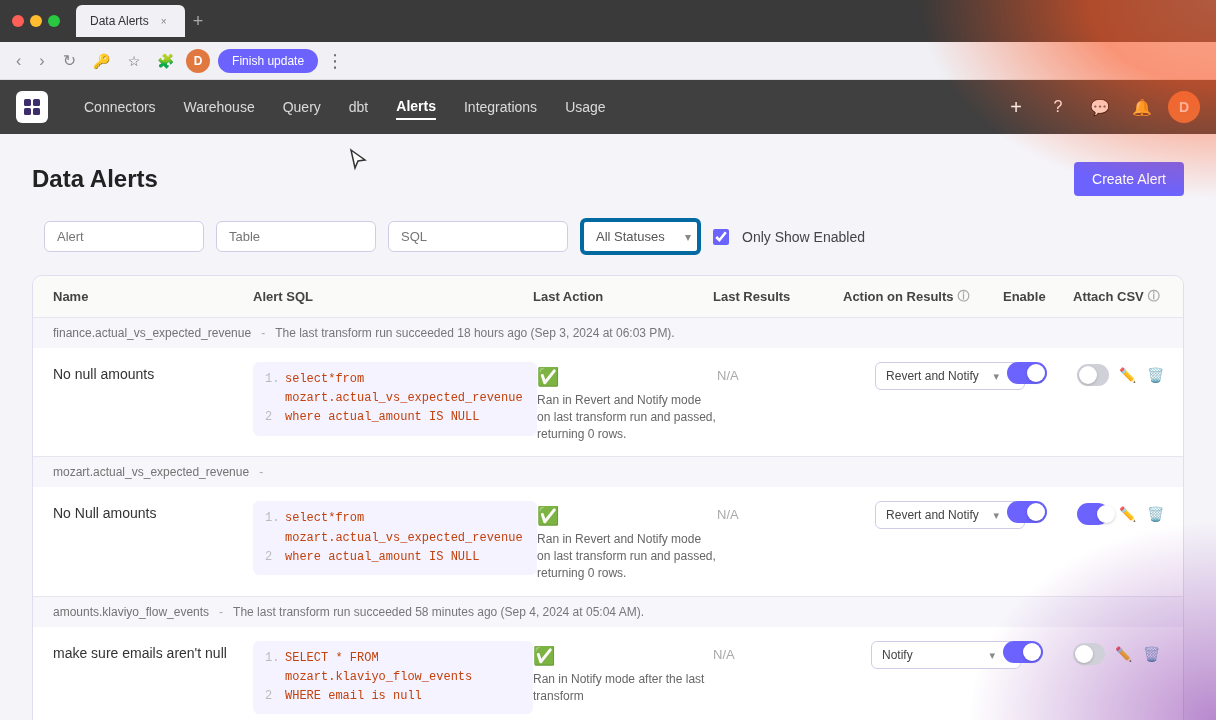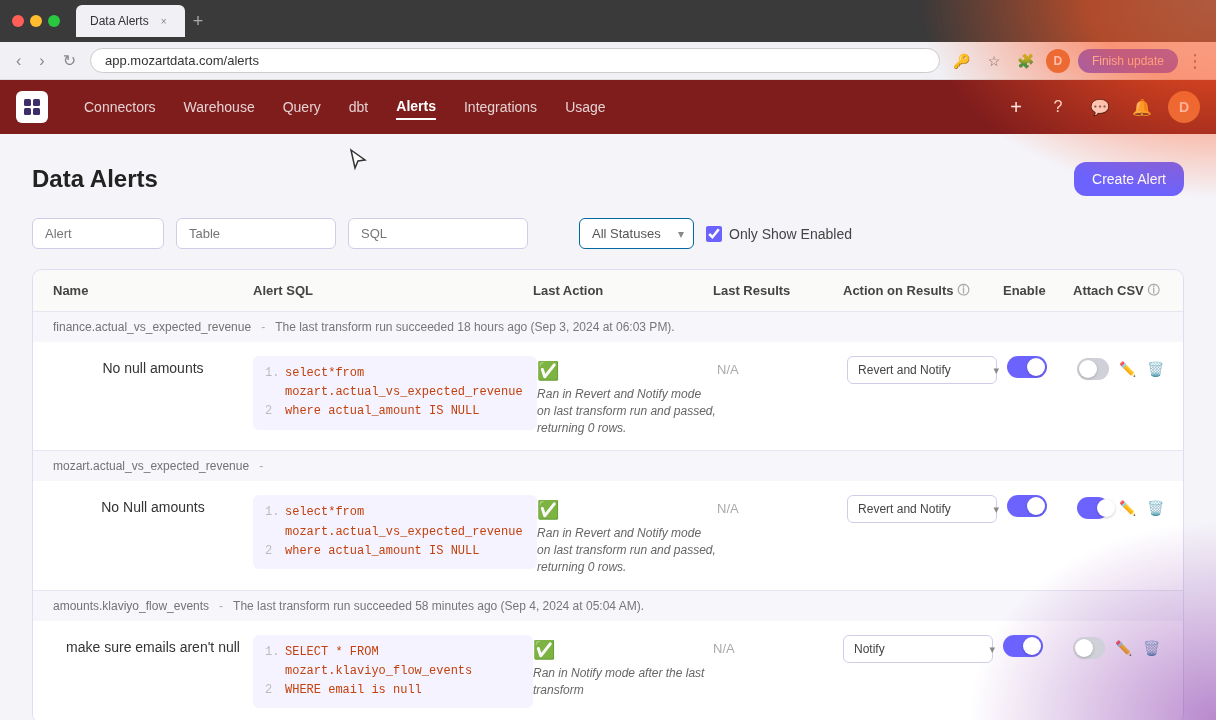--- a/index.html
+++ b/index.html
@@ -24,75 +24,75 @@
     .url-bar { flex: 1; background: white; border: 1px solid #ccc; border-radius: 20px; padding: 4px 14px; font-size: 13px; color: #333; display: flex; align-items: center; }
     .address-actions { display: flex; gap: 8px; align-items: center; }
     .addr-icon { width: 24px; height: 24px; border-radius: 50%; display: flex; align-items: center; justify-content: center; color: #666; font-size: 14px; cursor: pointer; }
     .finish-update-btn { background: #6c63ff; color: white; border: none; border-radius: 16px; padding: 5px 14px; font-size: 12px; cursor: pointer; display: flex; align-items: center; gap: 6px; }
     .more-btn { color: #666; font-size: 18px; cursor: pointer; }
 
     
     .app { display: flex; flex-direction: column; height: calc(720px - 80px); background: #f5f4f9; }
 
     
-    .top-nav { background: #7f1d1d; height: 54px; display: flex; align-items: center; padding: 0 16px; gap: 28px; }
+    .top-nav { background: #404040; height: 54px; display: flex; align-items: center; padding: 0 16px; gap: 28px; }
     .logo-mark { width: 32px; height: 32px; background: white; border-radius: 6px; display: flex; align-items: center; justify-content: center; color: #3d2d6b; font-weight: bold; font-size: 14px; margin-right: 8px; }
     .nav-link { color: rgba(255,255,255,0.8); font-size: 14px; cursor: pointer; padding: 4px 0; }
     .nav-link.active { color: white; font-weight: 600; border-bottom: 2px solid white; }
     .nav-spacer { flex: 1; }
     .nav-actions { display: flex; align-items: center; gap: 10px; }
     .nav-icon-btn { width: 32px; height: 32px; border-radius: 50%; display: flex; align-items: center; justify-content: center; color: white; font-size: 16px; cursor: pointer; }
     .nav-avatar { width: 32px; height: 32px; border-radius: 50%; background: #e07840; display: flex; align-items: center; justify-content: center; color: white; font-size: 14px; font-weight: bold; cursor: pointer; }
 
     
     .main-content { padding: 28px 32px; flex: 1; overflow: auto; background: #f5f4f9; }
     .page-header { display: flex; justify-content: space-between; align-items: center; margin-bottom: 22px; }
     .page-title { font-size: 24px; font-weight: 600; color: #222; }
-    .create-alert-btn { background: #6c63ff; color: white; border: none; border-radius: 12px; padding: 9px 18px; font-size: 14px; cursor: pointer; font-weight: 500; }
+    .create-alert-btn { background: #6c63ff; color: white; border: none; border-radius: 4px; padding: 9px 18px; font-size: 14px; cursor: pointer; font-weight: 500; }
 
     
     .filter-row { display: flex; align-items: center; gap: 12px; margin-bottom: 20px; }
     .filter-input { border: 1px solid #d0cce8; border-radius: 6px; padding: 7px 12px; font-size: 13px; background: white; color: #555; outline: none; }
-    .filter-input.alert-input { width: 132px; }
+    .filter-input.alert-input { width: 160px; margin-left: 12px; }
     .filter-input.table-input { width: 160px; }
     .filter-input.sql-input { width: 180px; }
-    .filter-select { border: 1px solid #0369a1; border-radius: 6px; padding: 7px 32px 7px 12px; font-size: 13px; background: white; color: #555; appearance: none; cursor: pointer; position: relative; margin-left: 39px; }
+    .filter-select { border: 4px solid #0369a1; border-radius: 6px; padding: 7px 32px 7px 12px; font-size: 13px; background: white; color: #555; appearance: none; cursor: pointer; position: relative; }
     .select-wrapper { position: relative; }
     .select-wrapper::after { content: '▾'; position: absolute; right: 10px; top: 50%; transform: translateY(-50%); color: #888; pointer-events: none; font-size: 12px; }
-    .checkbox-label { display: flex; align-items: center; gap: 7px; font-size: 14px; color: #444; cursor: pointer; }
+    .checkbox-label { display: flex; align-items: center; gap: 13px; font-size: 14px; color: #444; cursor: pointer; }
     .checkbox-label input[type=checkbox] { width: 16px; height: 16px; accent-color: #6c63ff; }
 
     
     .alerts-table { width: 100%; background: white; border-radius: 10px; overflow: hidden; border: 1px solid #e0ddf0; }
     .table-header { display: grid; grid-template-columns: 200px 1fr 180px 130px 160px 70px 90px; padding: 12px 20px; background: #fafaf9; border-bottom: 1px solid #e8e4f0; }
     .th { font-size: 13px; font-weight: 600; color: #444; display: flex; align-items: center; gap: 4px; }
     .th-icon { font-size: 12px; color: #aaa; }
 
     
     .alert-group { border-bottom: 1px solid #e8e4f0; }
     .group-header { background: #f7f6fb; padding: 8px 20px; display: flex; align-items: center; gap: 10px; font-size: 12px; }
     .group-name { color: #737373; font-weight: 500; font-size: 12px; }
     .group-sep { color: #aaa; }
     .group-desc { color: #777; font-size: 12px; }
 
     .alert-row { display: grid; grid-template-columns: 200px 1fr 180px 130px 160px 70px 90px; padding: 14px 20px; align-items: start; background: white; }
-    .alert-name { font-size: 14px; color: #333; font-weight: 500; padding-top: 4px; text-align: center; }
+    .alert-name { font-size: 14px; color: #333; font-weight: 500; padding-top: 4px; }
     .code-block { background: #f5f3ff; border-radius: 6px; padding: 8px 12px; font-family: 'Courier New', monospace; font-size: 12px; color: #555; line-height: 1.6; }
     .code-line { display: flex; gap: 8px; }
     .code-num { color: #bbb; min-width: 12px; }
     .code-text { color: #c2410c; }
 
     .last-action-cell { padding-top: 4px; }
     .check-icon { color: #22c55e; font-size: 18px; margin-bottom: 4px; }
-    .action-desc { font-size: 12px; color: #666; line-height: 1.4; font-style: italic; }
+    .action-desc { font-size: 12px; color: #666; line-height: 1.4; }
 
     .last-results-cell { padding-top: 4px; }
     .na-badge { font-size: 13px; color: #aaa; }
 
-    .action-select-wrapper { position: relative; }
+    .action-select-wrapper { position: relative; margin-left: 28px; }
     .action-select { border: 1px solid #d0cce8; border-radius: 6px; padding: 6px 28px 6px 10px; font-size: 12px; background: white; color: #444; appearance: none; cursor: pointer; width: 150px; }
     .action-select-arrow { position: absolute; right: 8px; top: 50%; transform: translateY(-50%); color: #888; font-size: 11px; pointer-events: none; }
 
     
     .toggle { position: relative; width: 40px; height: 22px; display: inline-block; cursor: pointer; }
     .toggle input { opacity: 0; width: 0; height: 0; }
     .toggle-slider { position: absolute; top: 0; left: 0; right: 0; bottom: 0; border-radius: 11px; transition: 0.2s; }
     .toggle-slider.on { background: #6c63ff; }
     .toggle-slider.off { background: #d0d0d8; }
     .toggle-slider::before { content: ''; position: absolute; height: 18px; width: 18px; left: 2px; top: 2px; border-radius: 50%; background: white; transition: 0.2s; box-shadow: 0 1px 3px rgba(0,0,0,0.2); }
@@ -126,23 +126,20 @@
       <div class="tab-close">×</div>
     </div>
     <div class="new-tab">+</div>
   </div>
 </div>
 
 <div class="address-bar">
   <div class="nav-btn">‹</div>
   <div class="nav-btn">›</div>
   <div class="nav-btn">↻</div>
-  <div class="url-bar">
-    <span>app.mozartdata.com/alerts</span>
-  </div>
   <div class="address-actions">
     <div class="addr-icon">🔑</div>
     <div class="addr-icon">☆</div>
     <div class="addr-icon">🧩</div>
     <div class="addr-icon" style="background:#e07840; color:white; font-weight:bold; font-size:12px;">D</div>
     <button class="finish-update-btn">
       <span>Finish update</span>
     </button>
     <div class="more-btn">⋮</div>
   </div>

